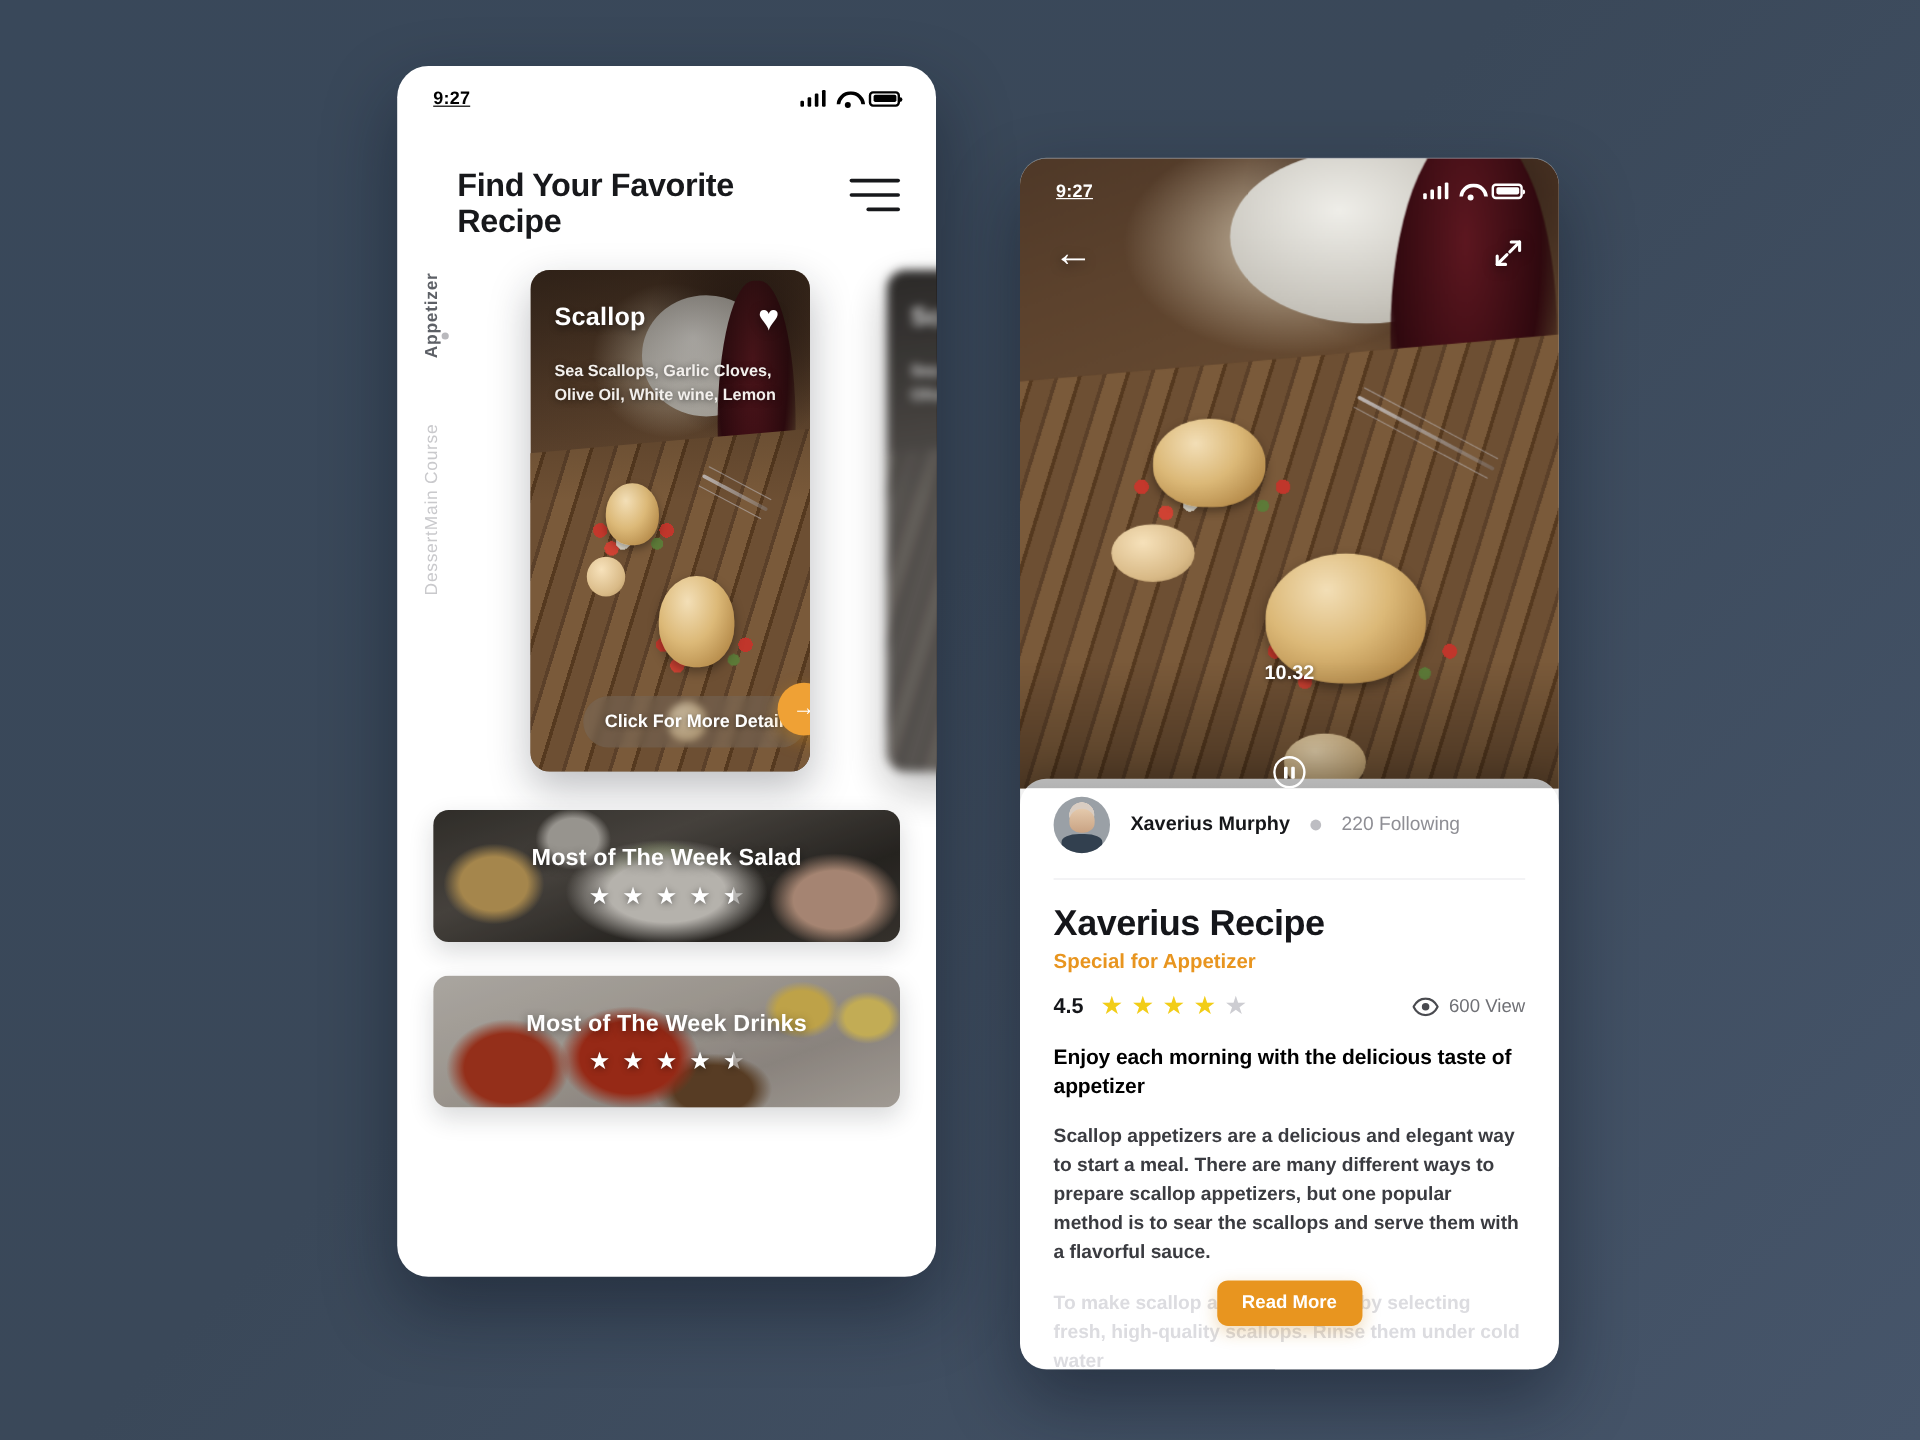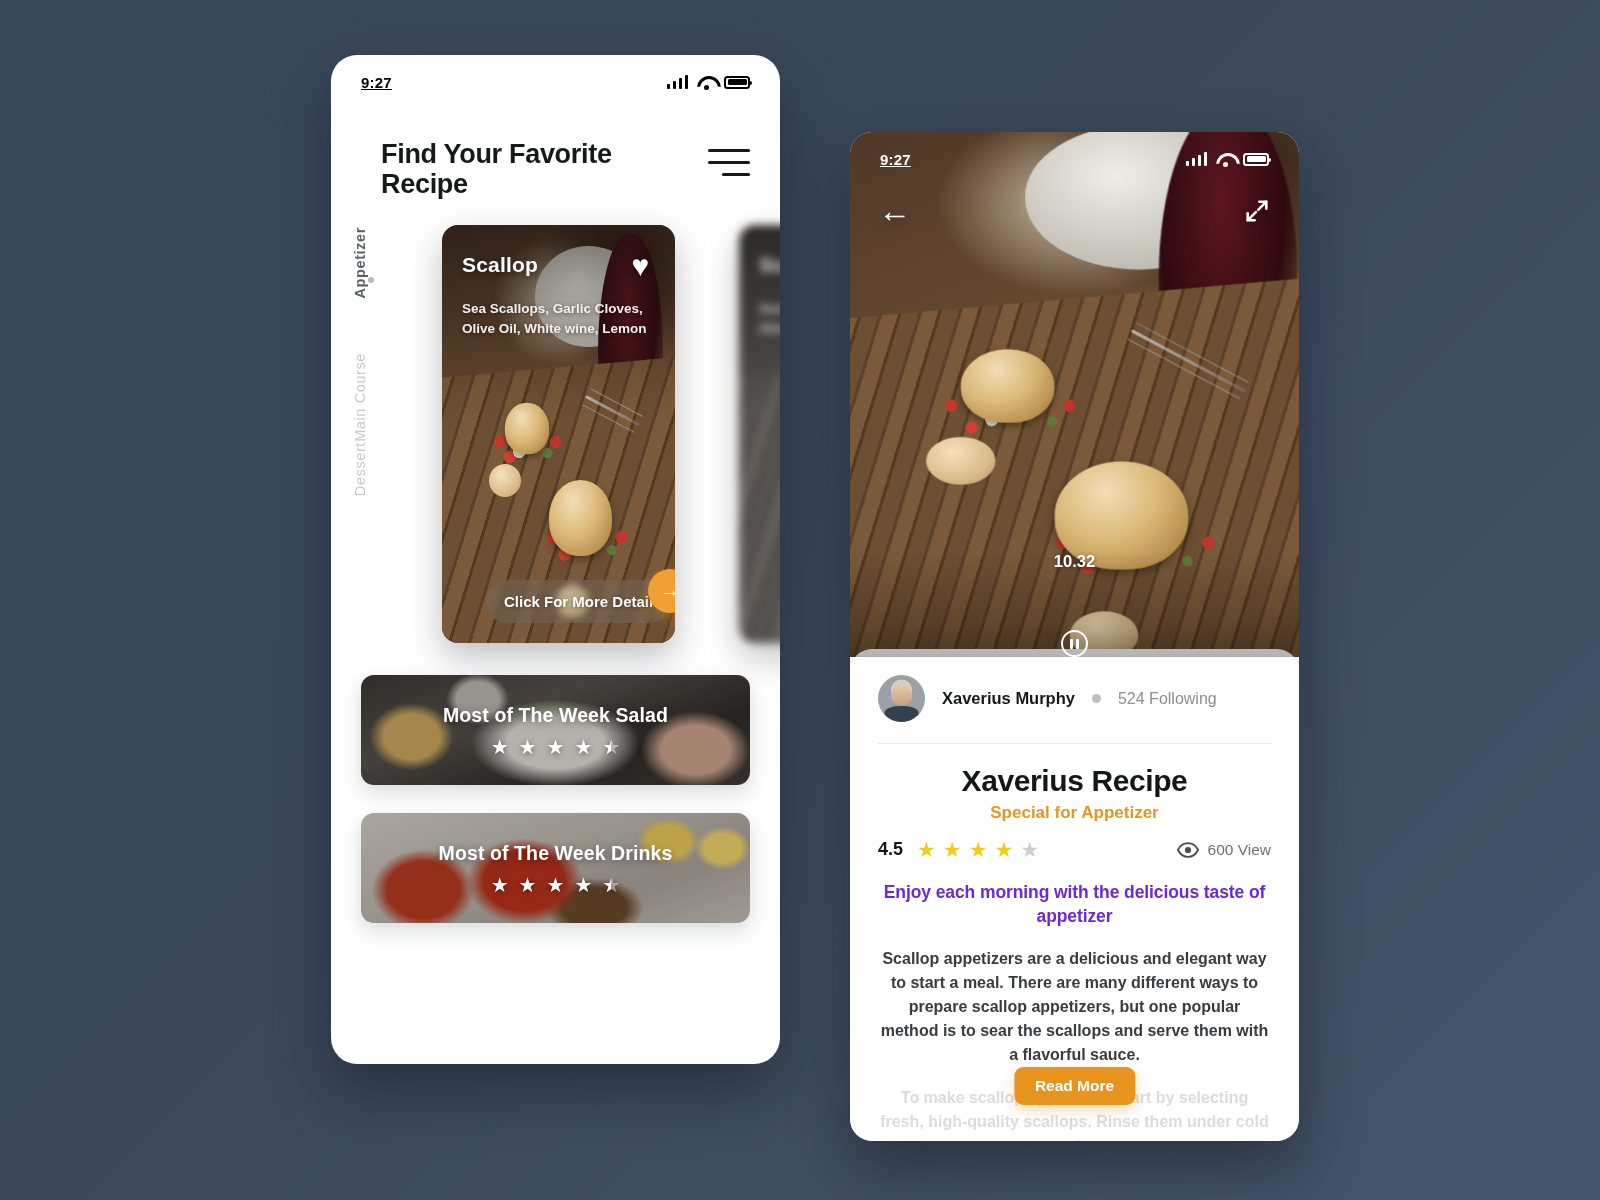--- a/index.html
+++ b/index.html
@@ -291,23 +291,22 @@
   .v-pause{
     width:27px;height:27px;border-radius:50%;border:2.2px solid #fff;
     display:flex;align-items:center;justify-content:center;gap:3px;
   }
   .v-pause i{ display:block;width:3px;height:10px;background:#fff;border-radius:1px;}
 
   
   .sheet{
     position:absolute; left:0;right:0; top:517px; bottom:0;
     background:#fff; border-radius:22px 22px 22px 22px;
-    padding:26px 28px 0 28px; overflow:hidden;
+    padding:15px 28px 0 28px; overflow:hidden;
     box-shadow:0 -6px 24px rgba(0,0,0,.12);
-    text-align:center;
   }
   .author{ display:flex; align-items:center; gap:17px; }
   .avatar{
     width:47px;height:47px;border-radius:50%; overflow:hidden;
     background:radial-gradient(circle at 50% 32%,#d9cdc2 0 26%,#9aa0a6 27% 100%);
     position:relative;
   }
   .avatar::before{
     content:""; position:absolute; left:50%; top:22%; width:46%; height:42%;
     transform:translateX(-50%); border-radius:50% 50% 44% 44%;
@@ -329,21 +328,21 @@
   }
   .rating-left{ display:flex; align-items:center; gap:14px; }
   .rating-val{ font-size:18px;font-weight:bold;color:#15161a; }
   .rstars{ display:flex; gap:7px; }
   .rstars .st{ font-size:21px; line-height:1; color:#f2cd17; }
   .rstars .st.off{ color:#cdcdd2; }
   .views{ display:flex; align-items:center; gap:9px; }
   .eye svg{ width:22px;height:16px; display:block;}
   .views-txt{ font-size:15.5px; color:#6f7075; font-weight:500; }
   .lede{
-    margin-top:20px; font-size:17.5px; font-weight:bold; color:#6d28d9; line-height:1.38;
+    margin-top:20px; font-size:17.5px; font-weight:bold; color:#000000; line-height:1.38;
     letter-spacing:-.1px;
   }
   .body-txt{
     margin-top:19px; font-size:16px; font-weight:bold; color:#3a3b40; line-height:1.5;
   }
   .faded{ color:#dcdce0; }
   .readmore{
     position:absolute; left:50%; transform:translateX(-50%);
     top:418px;
     background:#e8951f; color:#fff; font-size:15.5px; font-weight:bold;
@@ -525,21 +524,21 @@
         </div>
     </div>
   </div>
 
   <div class="sheet">
 
     <div class="author">
       <div class="avatar"></div>
       <div class="author-name">Xaverius Murphy</div>
       <div class="sep-dot"></div>
-      <div class="following">524 Following</div>
+      <div class="following">220 Following</div>
     </div>
 
     <div class="divider"></div>
 
     <div class="r-title">Xaverius Recipe</div>
     <div class="r-sub">Special for Appetizer</div>
 
     <div class="rating-row">
       <div class="rating-left">
         <div class="rating-val">4.5</div>

